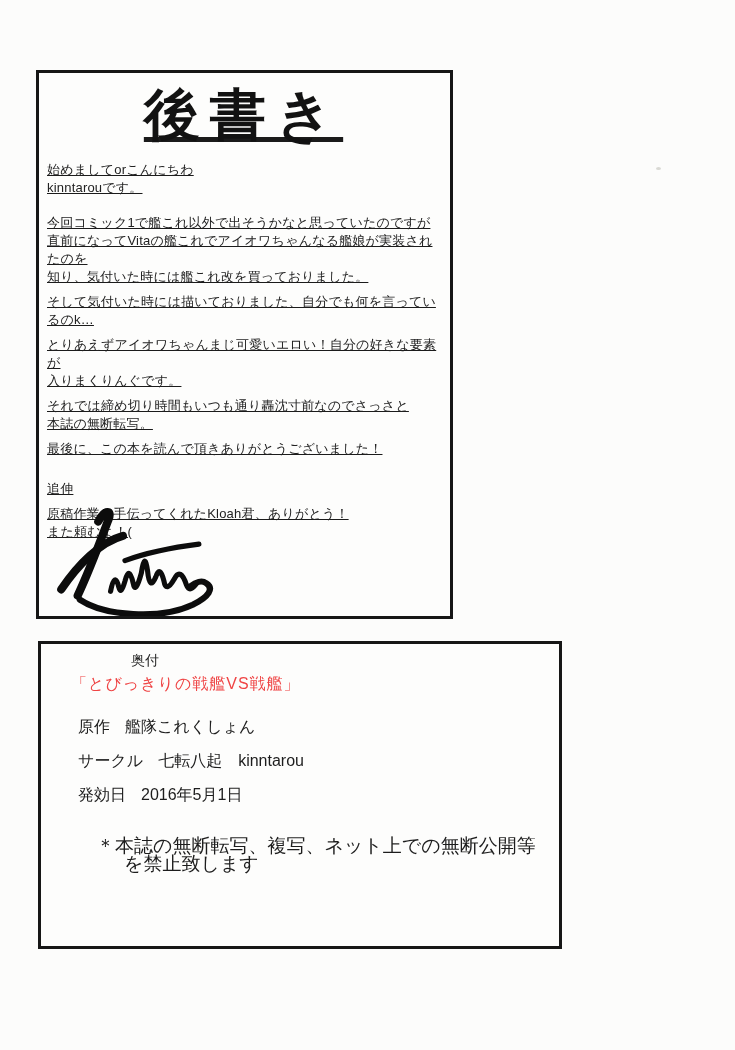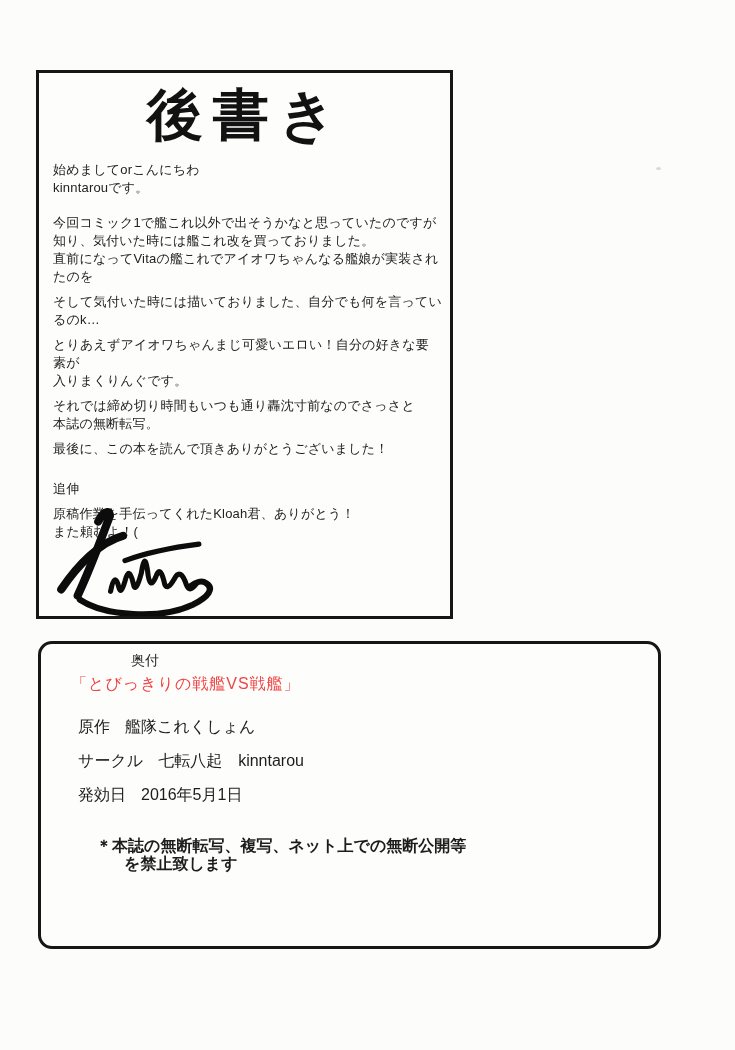--- a/index.html
+++ b/index.html
@@ -20,21 +20,22 @@
     box-sizing: border-box;
     border: 3px solid #161616;
     background: #fdfdfc;
   }
   
   #afterword-panel {
     left: 36px;
     top: 70px;
     width: 417px;
     height: 549px;
-    padding: 0 8px 0 12px;
+    padding: 0 8px 0 6px;
+    text-decoration: underline;
   }
   .aw-title {
     font-family: "DejaVu Serif", "Liberation Serif", serif;
     font-weight: bold;
     font-size: 56px;
     line-height: 64px;
     letter-spacing: 10px;
     text-align: center;
     margin: 9px 0 0 0;
     color: #121212;
@@ -59,24 +60,23 @@
   #signature path {
     fill: none;
     stroke: #0c0c0c;
     stroke-linecap: round;
     stroke-linejoin: round;
   }
   
   #colophon-panel {
     left: 38px;
     top: 641px;
-    width: 623px;
+    width: 524px;
     height: 308px;
     padding-left: 37px;
-    border-radius: 14px;
   }
   .cp-label {
     margin: 9px 0 0 53px;
     font-size: 14px;
     line-height: 15px;
     color: #1d1d1d;
   }
   .cp-title {
     margin: 3px 0 0 -7px;
     font-size: 16px;
@@ -88,24 +88,23 @@
   .cp-rows { margin-top: 21px; }
   .cp-row {
     font-size: 16px;
     line-height: 18px;
     margin-bottom: 16px;
     color: #1d1d1d;
   }
   .cp-row .cp-k { display: inline-block; margin-right: 15px; }
   .cp-note {
     margin: 33px 0 0 18px;
-    font-size: 16px;
+    font-size: 19px;
     line-height: 18px;
     color: #1d1d1d;
-    font-weight: bold;
   }
   .cp-note .indent { margin-left: 28px; }
   
   .speck {
     position: absolute;
     left: 656px;
     top: 167px;
     width: 5px;
     height: 3px;
     border-radius: 50%;
@@ -118,22 +117,22 @@
 <div class="panel" id="afterword-panel">
   <div class="aw-title">後書き</div>
 
   <div class="aw-text">
     <p class="gap-lg">
       <span style="display:block">始めましてorこんにちわ</span>
       <span style="display:block">kinntarouです。</span>
     </p>
     <p>
       <span style="display:block">今回コミック1で艦これ以外で出そうかなと思っていたのですが</span>
+      <span style="display:block">直前になってVitaの艦これでアイオワちゃんなる艦娘が実装されたのを</span>
       <span style="display:block">知り、気付いた時には艦これ改を買っておりました。</span>
-      <span style="display:block">直前になってVitaの艦これでアイオワちゃんなる艦娘が実装されたのを</span>
     </p>
     <p>
       <span style="display:block">そして気付いた時には描いておりました、自分でも何を言っているのk…</span>
     </p>
     <p>
       <span style="display:block">とりあえずアイオワちゃんまじ可愛いエロい！自分の好きな要素が</span>
       <span style="display:block">入りまくりんぐです。</span>
     </p>
     <p>
       <span style="display:block">それでは締め切り時間もいつも通り轟沈寸前なのでさっさと</span>

